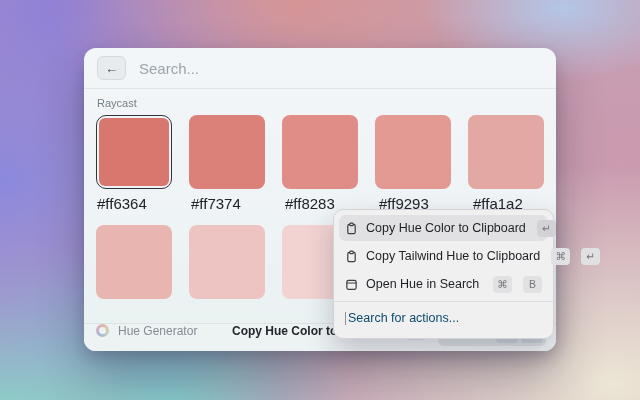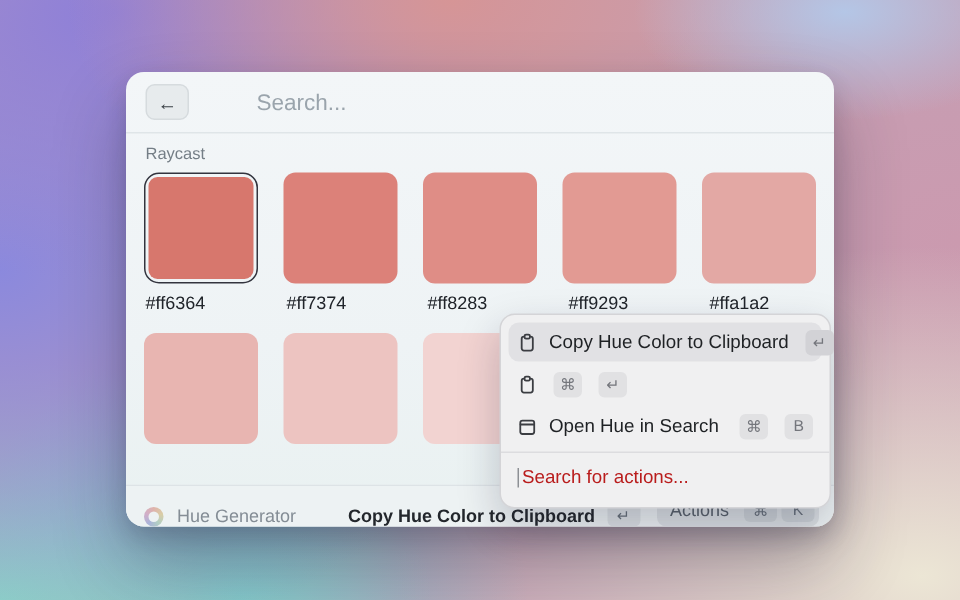--- a/index.html
+++ b/index.html
@@ -31,34 +31,34 @@
   }
   .header{
     height:40px;display:flex;align-items:center;gap:13px;padding:0 13px;
     border-bottom:1px solid #dfe5e8;
   }
   .backbtn{
     width:27px;height:22px;border-radius:6px;background:#e7ebed;
     border:1px solid #d6dbde;display:flex;align-items:center;justify-content:center;
     font-size:13px;color:#3c4248;cursor:default;
   }
-  .search-ph{font-size:15px;color:#9aa4ac;margin-left:32px;}
+  .search-ph{font-size:15px;color:#9aa4ac;}
   .content{padding:8px 12px 0;}
   .section-label{font-size:11px;color:#747e86;margin:0 0 6px 1px;}
   .grid-row{display:flex;gap:17px;}
   .cell{width:76px;height:74px;border-radius:10px;box-sizing:border-box;flex:0 0 auto;}
   .cell.sel{border:1.5px solid #33343e;padding:2px;}
   .fill{width:100%;height:100%;border-radius:8px;}
   .cell.sel .fill{border-radius:6px;}
   .labels-row{display:flex;gap:17px;margin:6px 0 13px;}
-  .hexlabel{width:76px;flex:0 0 auto;font-size:12px;color:#20242a;padding-left:1px;}
+  .hexlabel{width:76px;flex:0 0 auto;font-size:15px;color:#20242a;padding-left:1px;}
   
   .statusbar{
     position:absolute;left:0;right:0;bottom:0;height:27px;
-    border-top:1px solid #dde3e6;display:flex;align-items:flex-end;
+    border-top:1px solid #dde3e6;display:flex;align-items:flex-start;
     padding:0 10px;border-radius:0 0 12px 12px;background:#edf2f3;
   }
   .hue-icon{width:13px;height:13px;border-radius:50%;position:relative;margin:0 9px 0 2px;
     background:conic-gradient(#dfb3ab,#d9cda6,#b2cfc4,#aab4da,#d0aec9,#dfb3ab);}
   .hue-icon::after{content:"";position:absolute;inset:3px;border-radius:50%;background:#edf2f3;}
   .app-name{font-size:12px;color:#848d95;flex:1;}
   .primary-label{font-size:12px;font-weight:700;color:#23272c;margin-right:8px;}
   .key{
     height:16px;min-width:14px;padding:0 4px;border-radius:4px;background:#dce1e4;
     color:#68717a;font-size:10.5px;display:flex;align-items:center;justify-content:center;
@@ -74,21 +74,21 @@
     box-shadow:0 12px 28px rgba(25,25,50,.22);padding:5px;z-index:5;
   }
   .action-item{height:26px;display:flex;align-items:center;gap:8px;padding:0 6px;border-radius:7px;margin-bottom:2px;}
   .action-item.sel{background:#e1e1e4;}
   .action-item .aicon{display:flex;align-items:center;}
   .action-item .alabel{flex:1;font-size:12.5px;font-weight:500;color:#1e2124;white-space:nowrap;}
   .akey{height:17px;min-width:13px;padding:0 3px;border-radius:4px;background:#e1e1e3;
     color:#74767c;font-size:10.5px;display:flex;align-items:center;justify-content:center;margin-left:3px;}
   .action-item.sel .akey{background:#d2d2d6;}
   .popup-divider{height:1px;background:#dcdcdf;margin:4px -5px 0;}
-  .popup-search{display:flex;align-items:center;padding:9px 6px 8px;font-size:12.5px;color:#b91c1c;}
+  .popup-search{display:flex;align-items:center;padding:9px 6px 8px;font-size:12.5px;color:#0c4a6e;}
   .caret{width:1px;height:13px;background:#8d9095;margin-right:2px;}
 </style>
 </head>
 <body>
 
 <div class="bg"></div>
 
 <div class="window">
 
   <div class="header">
@@ -166,20 +166,21 @@
     <span class="akey">↵</span>
   </div>
 
   <div class="action-item">
     <span class="aicon">
       <svg width="13" height="13" viewBox="0 0 14 14" fill="none" stroke="#3b3d42" stroke-width="1.3" stroke-linecap="round">
         <rect x="3" y="2.6" width="8" height="10" rx="1.6"></rect>
         <rect x="5.1" y="1.1" width="3.8" height="2.9" rx="1" fill="#f0f0f1"></rect>
       </svg>
     </span>
+    <span class="alabel">Copy Tailwind Hue to Clipboard</span>
     <span class="akey">⌘</span>
     <span class="akey">↵</span>
   </div>
 
   <div class="action-item">
     <span class="aicon">
       <svg width="13" height="13" viewBox="0 0 14 14" fill="none" stroke="#3b3d42" stroke-width="1.3" stroke-linecap="round">
         <rect x="2" y="2.6" width="10" height="9.6" rx="1.6"></rect>
         <line x1="2.2" y1="5.4" x2="11.8" y2="5.4"></line>
       </svg>

